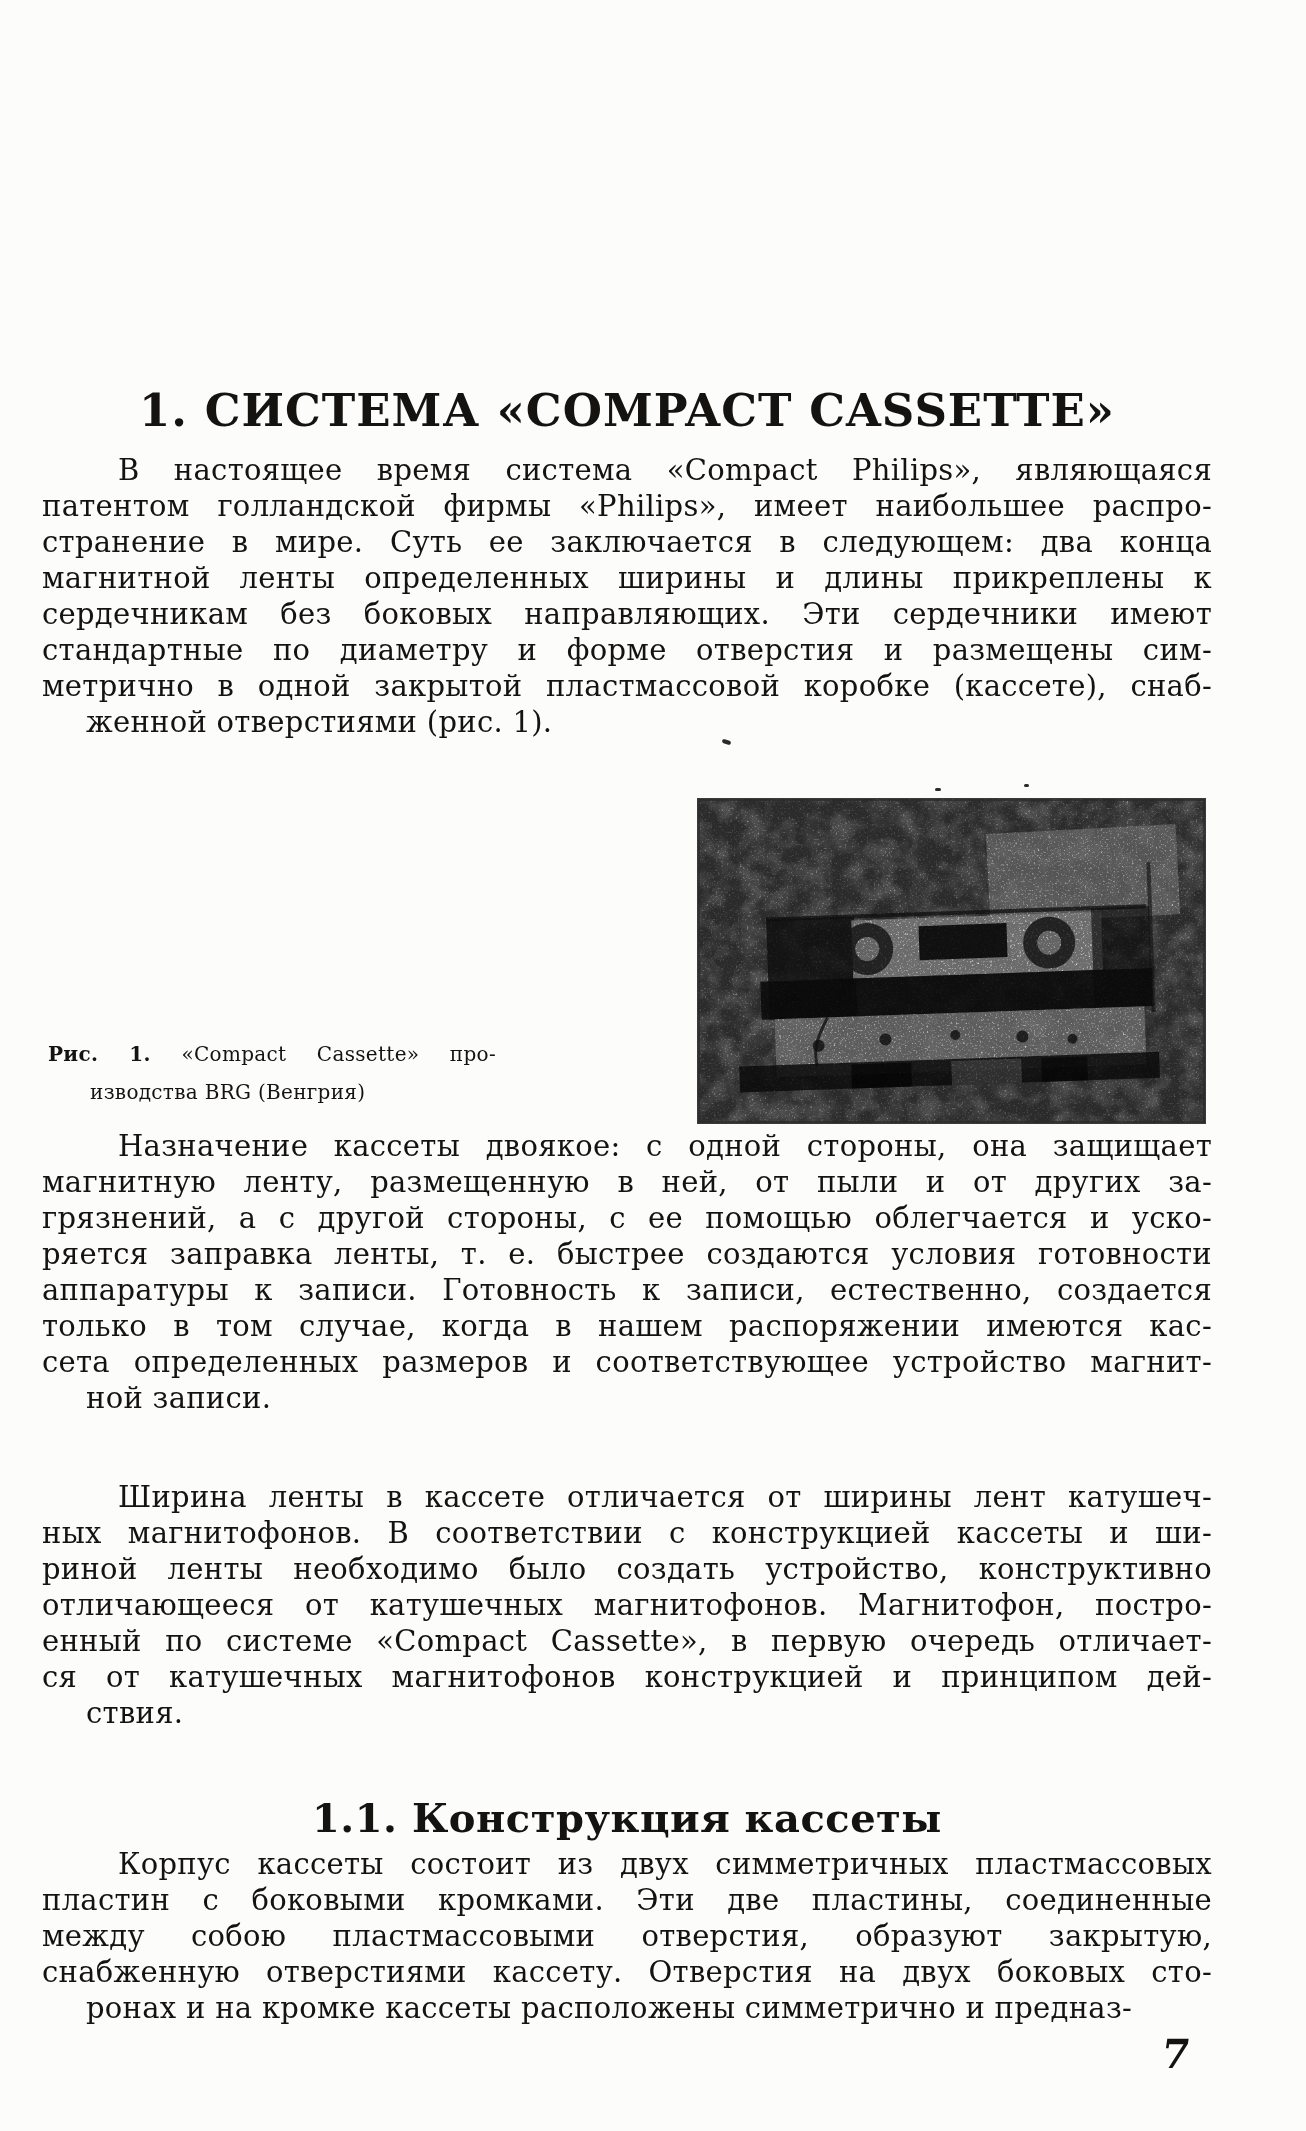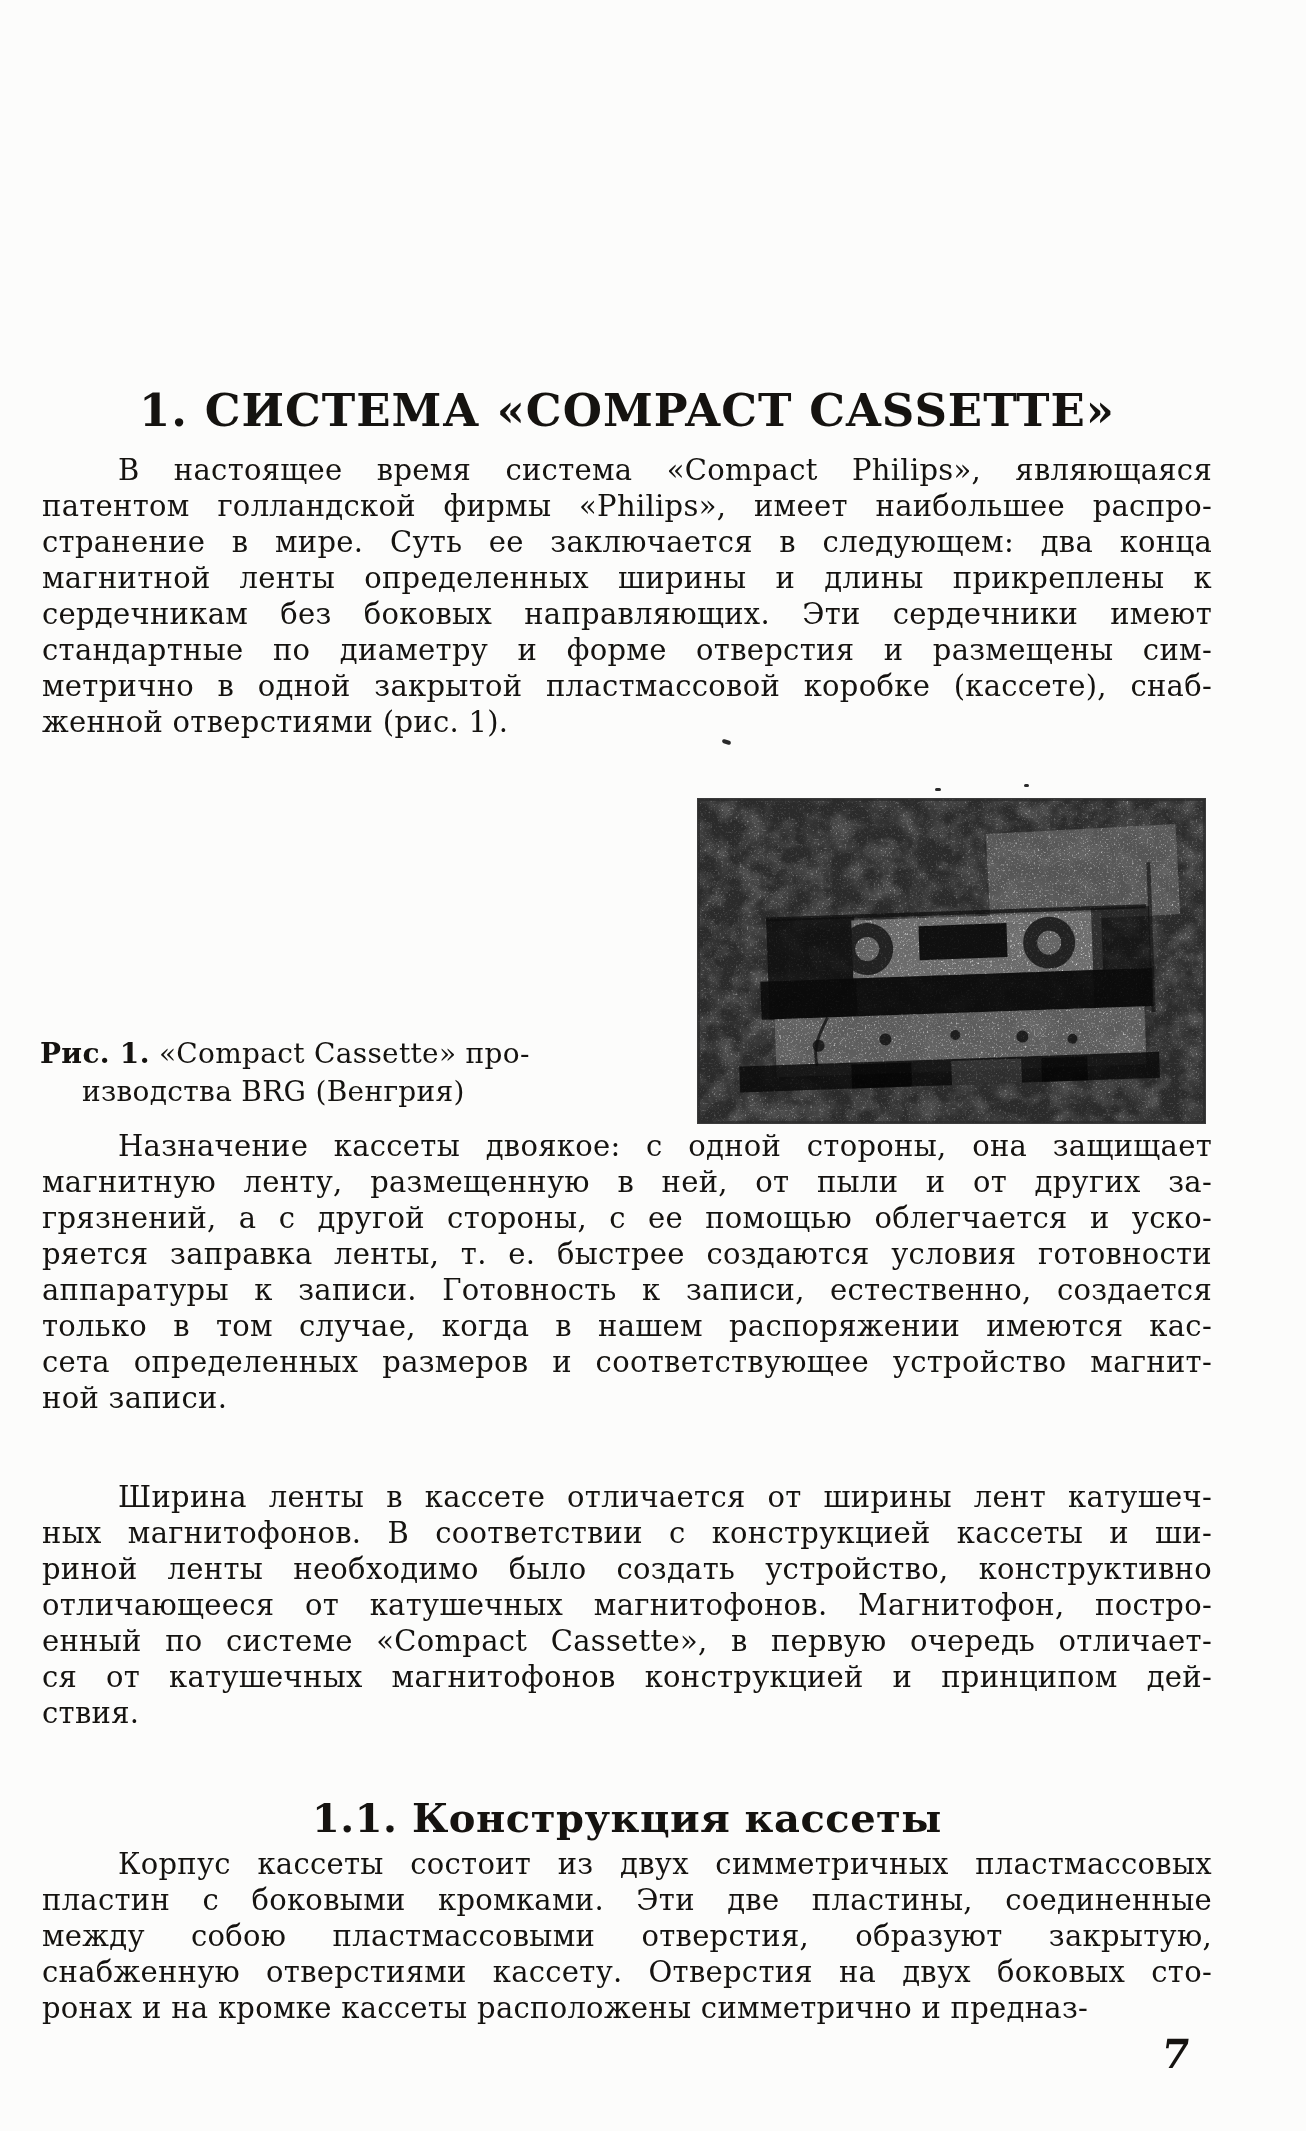--- a/index.html
+++ b/index.html
@@ -15,38 +15,38 @@
     position:absolute;left:42px;top:357px;width:1170px;
     text-align:center;font-weight:bold;font-size:45px;line-height:48px;
     letter-spacing:1px;white-space:nowrap;
   }
   .para{position:absolute;left:42px;width:1170px;font-size:29px;letter-spacing:.3px;}
   .para .line{
     height:36px;line-height:36px;white-space:nowrap;
     text-align:justify;text-align-last:justify;
   }
   .para .line.first{text-indent:76px;}
-  .para .line.last{text-align-last:left;}
+  .para .line.last{text-align-last:left;margin-left:44px;}
   #para1{top:452px;}
   #para2{top:1128px;}
   #para3{top:1479px;}
   #para4{top:1846px;}
   .section-heading{
     position:absolute;left:42px;top:1763px;width:1170px;
     text-align:center;font-weight:bold;font-size:40px;line-height:44px;
     letter-spacing:.5px;white-space:nowrap;
   }
   .figure{
     position:absolute;left:698px;top:799px;width:507px;height:324px;
     outline:1px solid #3a3a3a;
   }
   .figure svg{display:block;width:507px;height:324px;}
   .caption{
-    position:absolute;left:40px;top:1035px;width:448px;
-    font-size:28px;line-height:38px;letter-spacing:.3px;
+    position:absolute;left:48px;top:1035px;width:448px;
+    font-size:20px;line-height:38px;letter-spacing:.3px;
   }
   .caption .cap-line1{text-align:justify;text-align-last:justify;height:38px;white-space:nowrap;}
   .caption .cap-line2{text-indent:42px;height:38px;white-space:nowrap;}
   .page-number{
     position:absolute;left:1162px;top:2032px;
     font-size:40px;font-weight:bold;line-height:44px;
     transform:skewX(-8deg);
   }
   .speck{position:absolute;background:#2a2a2a;}
   #speck1{left:722px;top:740px;width:9px;height:4px;border-radius:2px;transform:rotate(18deg);}

